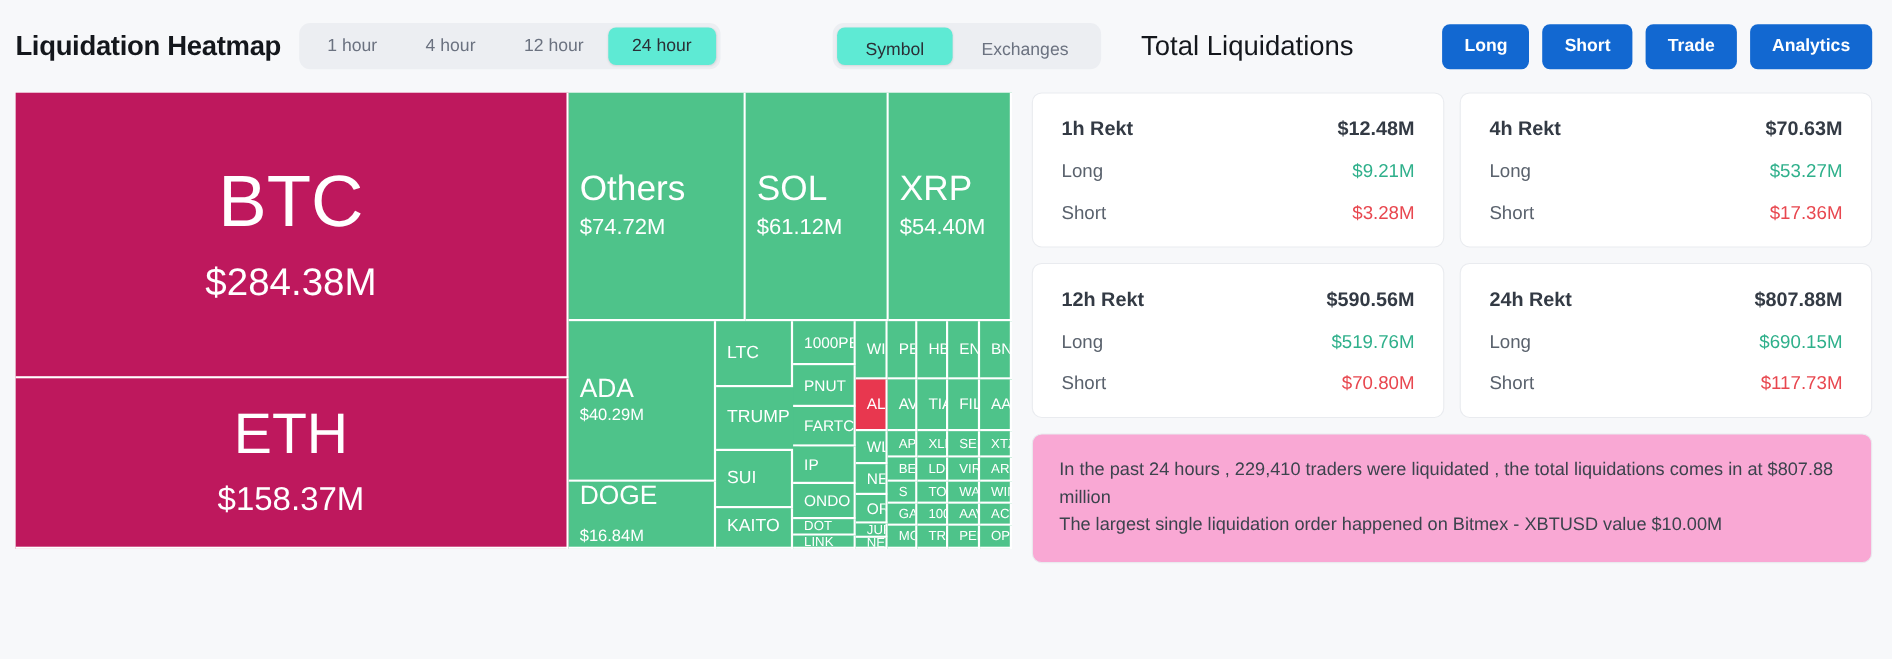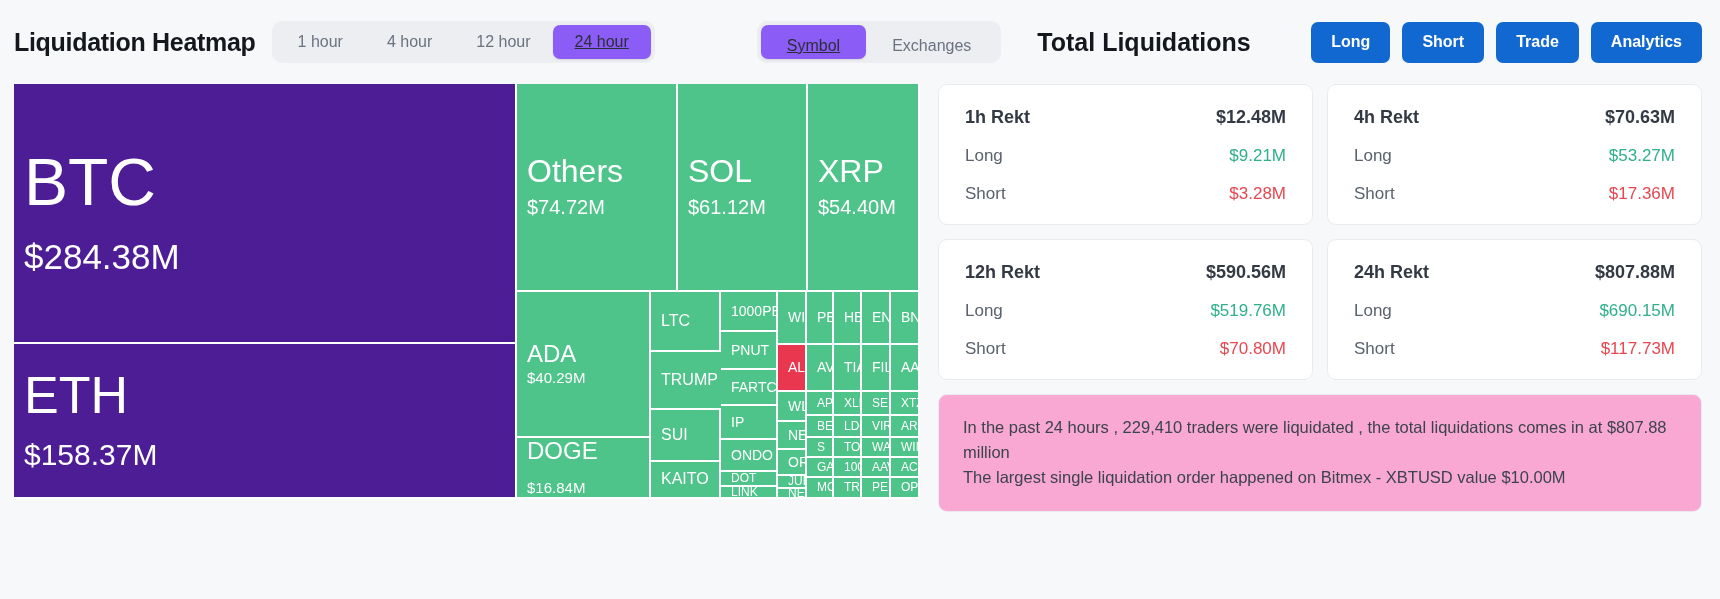--- a/index.html
+++ b/index.html
@@ -41,31 +41,30 @@
     height: 34px;
     line-height: 34px;
     border-radius: 7px;
     white-space: nowrap;
     cursor: pointer;
     background: transparent;
     border: none;
     font-family: inherit;
   }
   .seg-btn.active {
-    background: #8b5cf6;
+    background: #5eead4;
     color: #2b2f36;
     box-shadow: 0 1px 2px rgba(0,0,0,.10);
-    text-decoration: underline;
   }
   .seg-group.mode { margin-left: 86px; }
   .seg-group.mode .seg-btn { padding: 4px 26px; }
 
   .total-title {
     font-size: 25px;
-    font-weight: bold;
+    font-weight: normal;
     color: #14171c;
     margin-left: 20px;
     white-space: nowrap;
   }
   .header-actions {
     margin-left: auto;
     display: flex;
     gap: 12px;
   }
   .action-btn {
@@ -107,21 +106,21 @@
     color: #ffffff;
     display: flex;
     flex-direction: column;
     justify-content: center;
     padding: 0 10px;
     cursor: pointer;
   }
   .tile .sym { white-space: nowrap; line-height: 1.05; }
   .tile .val { white-space: nowrap; line-height: 1.2; }
 
-  .tile.xxl { background: #4c1d95; }
+  .tile.xxl { background: #be185d; text-align: center; }
   .tile.xl  { background: #4ec38a; }
   .tile.red { background: #e8374f; }
 
   .s-xxl .sym { font-size: 66px; font-weight: 300; margin-bottom: 18px; }
   .s-xxl .val { font-size: 35px; font-weight: 300; }
   .s-xl  .sym { font-size: 52px; font-weight: 300; margin-bottom: 14px; }
   .s-xl  .val { font-size: 30px; font-weight: 300; }
   .s-lg  .sym { font-size: 32px; font-weight: 400; margin-bottom: 6px; }
   .s-lg  .val { font-size: 20px; font-weight: 400; }
   .s-md  .sym { font-size: 24px; font-weight: 400; margin-bottom: 3px; }

